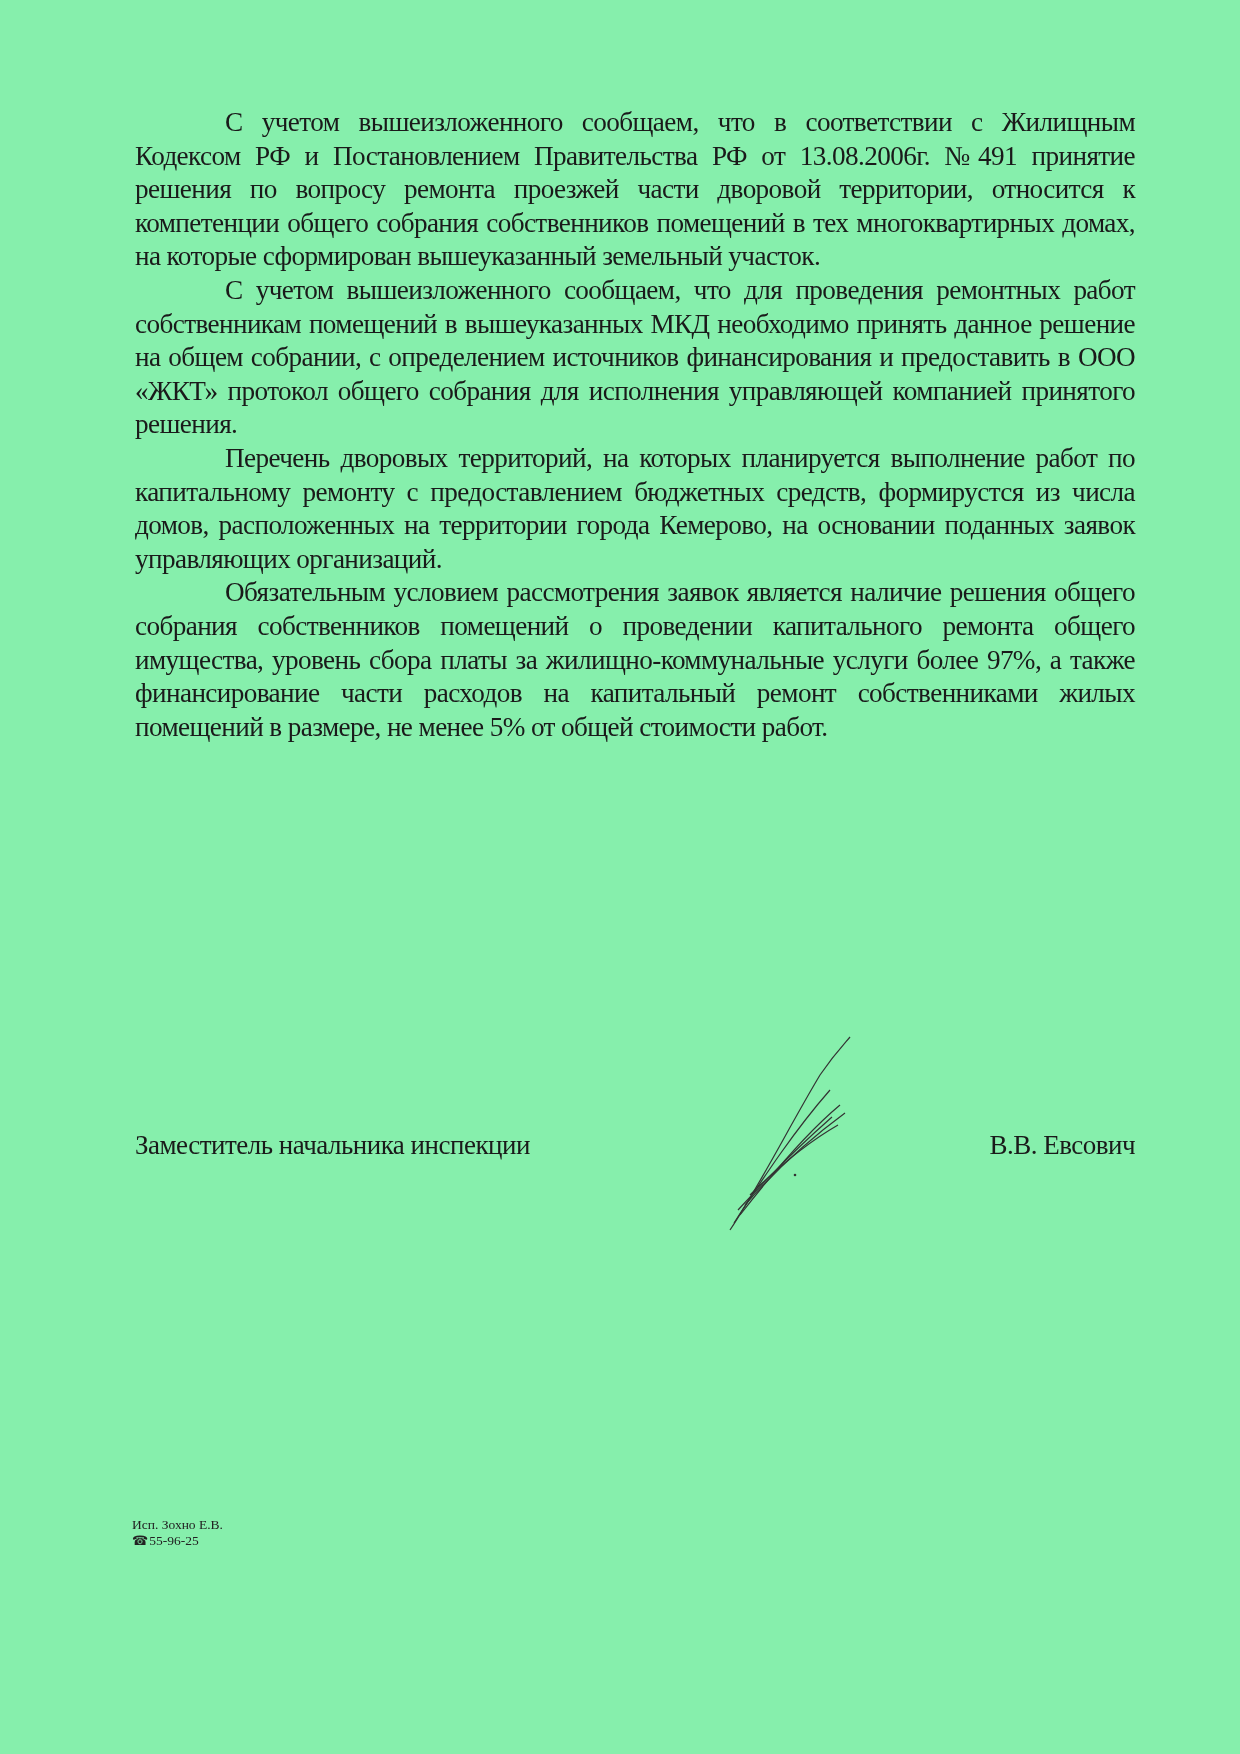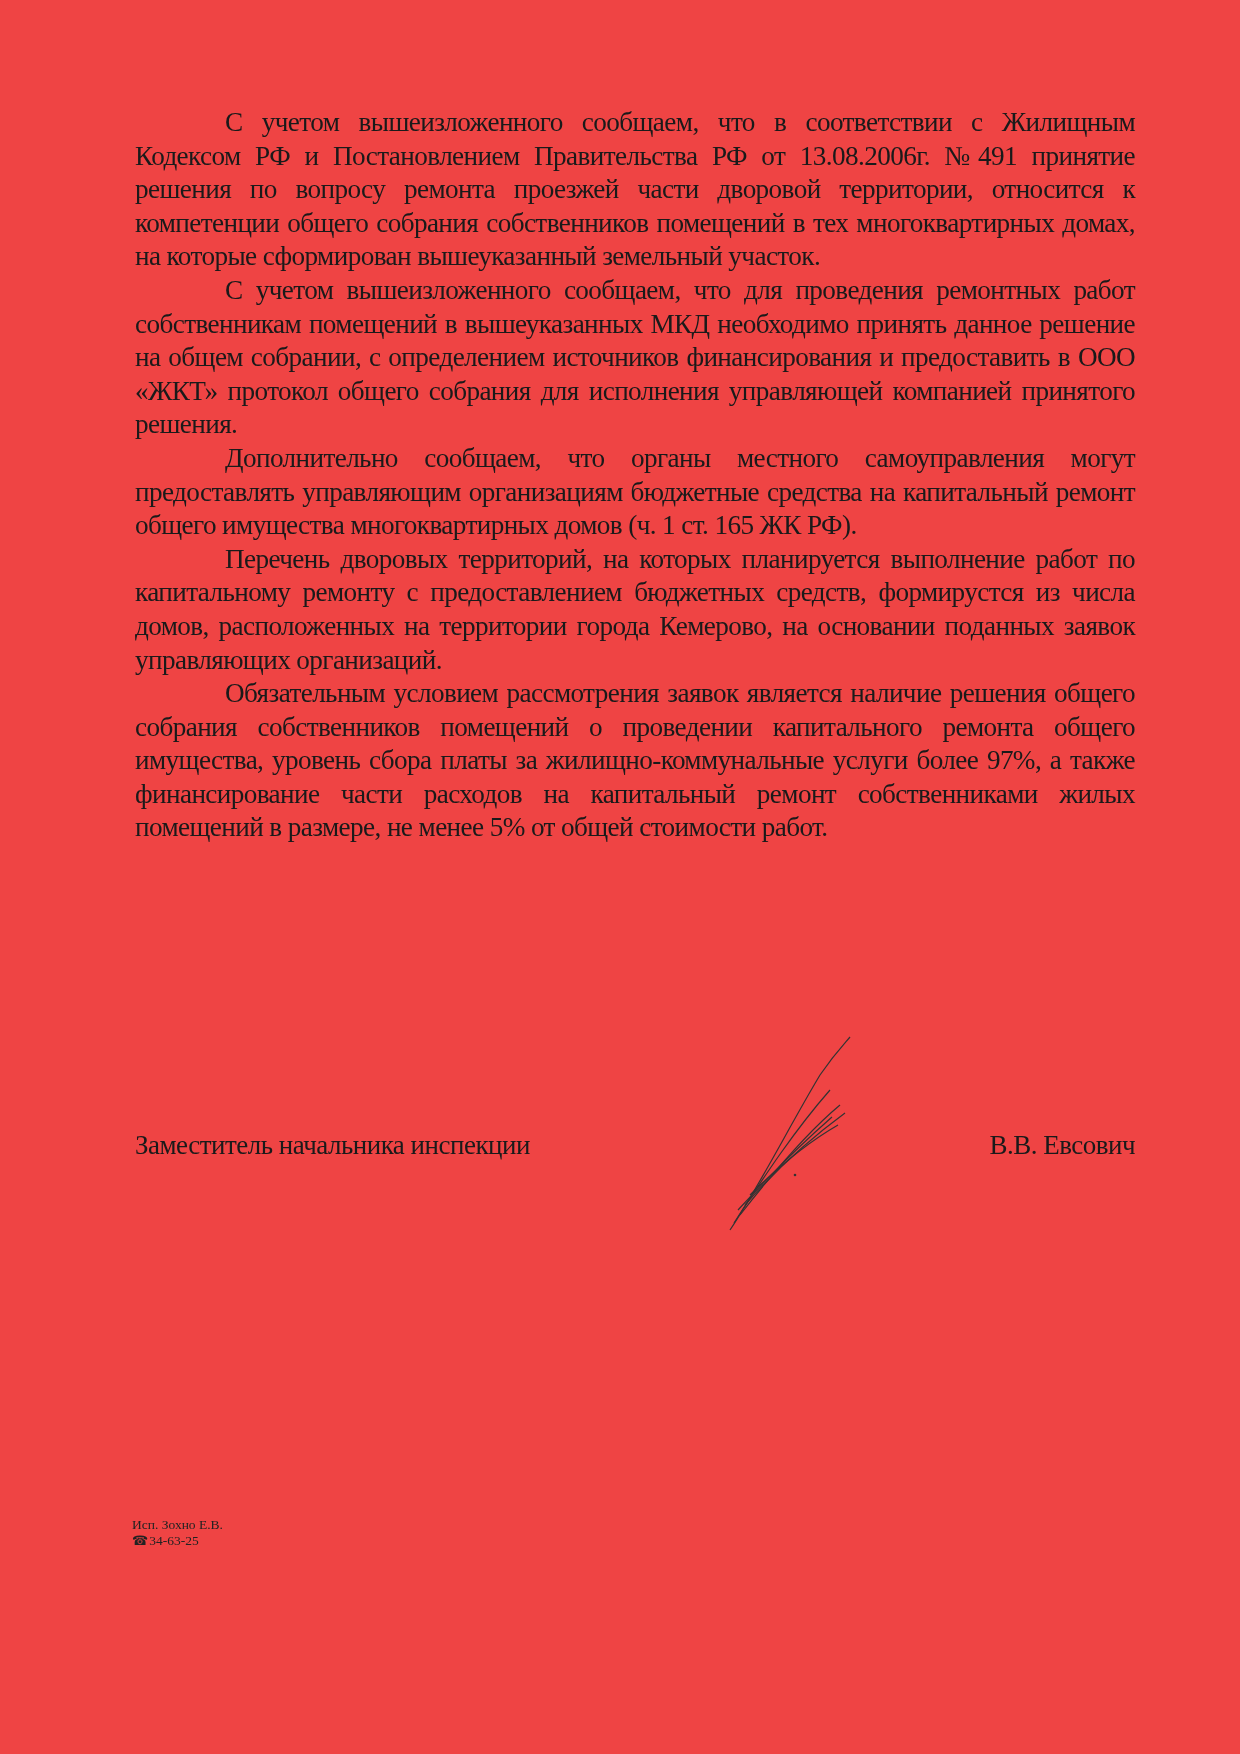--- a/index.html
+++ b/index.html
@@ -1,17 +1,17 @@
 <!DOCTYPE html>
 <html><head>
   <meta charset="utf-8">
   <style>
     html, body { margin: 0; padding: 0; background: #ffffff; }
     body { width: 1240px; height: 1754px; position: relative; overflow: hidden; }
-    .page { position: absolute; left: 0; top: 0; width: 1240px; height: 1754px; background: #ef4444; color: #111; }
+    .page { position: absolute; left: 0; top: 0; width: 1240px; height: 1754px; background: #86efac; color: #111; }
     .body-text {
       position: absolute; left: 135px; top: 106px; width: 1000px;
       font-family: "Liberation Serif", serif; font-size: 27.2px; line-height: 33.6px;
       text-align: justify; letter-spacing: -0.6px; color: #1a1a1a;
     }
     .body-text p { margin: 0; text-indent: 90px; }
     .sig-row { position: absolute; top: 1130px; left: 135px; width: 1000px; height: 40px;
       font-family: "Liberation Serif", serif; font-size: 27px; color: #1a1a1a; letter-spacing: -0.5px; }
     .sig-title { position: absolute; left: 0; top: 0; }
     .sig-name { position: absolute; right: 0; top: 0; }
@@ -20,21 +20,20 @@
       font-family: "Liberation Serif", serif; font-size: 13.5px; line-height: 16px; color: #222; }
     .phone-icon { font-size: 13px; margin-right: 1px; }
   </style>
 </head>
 <body>
 
 <div class="page">
   <div class="body-text">
     <p>С учетом вышеизложенного сообщаем, что в соответствии с Жилищным Кодексом РФ и Постановлением Правительства РФ от 13.08.2006г. №491 принятие решения по вопросу ремонта проезжей части дворовой территории, относится к компетенции общего собрания собственников помещений в тех многоквартирных домах, на которые сформирован вышеуказанный земельный участок.</p>
     <p>С учетом вышеизложенного сообщаем, что для проведения ремонтных работ собственникам помещений в вышеуказанных МКД необходимо принять данное решение на общем собрании, с определением источников финансирования и предоставить в ООО «ЖКТ» протокол общего собрания для исполнения управляющей компанией принятого решения.</p>
-    <p>Дополнительно сообщаем, что органы местного самоуправления могут предоставлять управляющим организациям бюджетные средства на капитальный ремонт общего имущества многоквартирных домов (ч. 1 ст. 165 ЖК РФ).</p>
     <p>Перечень дворовых территорий, на которых планируется выполнение работ по капитальному ремонту с предоставлением бюджетных средств, формирустся из числа домов, расположенных на территории города Кемерово, на основании поданных заявок управляющих организаций.</p>
     <p>Обязательным условием рассмотрения заявок является наличие решения общего собрания собственников помещений о проведении капитального ремонта общего имущества, уровень сбора платы за жилищно-коммунальные услуги более 97%, а также финансирование части расходов на капитальный ремонт собственниками жилых помещений в размере, не менее 5% от общей стоимости работ.</p>
   </div>
 
   <svg class="signature" viewBox="0 0 190 200">
     <g fill="none" stroke="#333" stroke-width="1.2">
       <path d="M10,195 C40,150 70,90 100,40 C115,18 125,8 130,2"></path>
       <path d="M14,188 C45,140 75,95 110,55"></path>
       <path d="M20,180 C55,135 90,95 120,70"></path>
       <path d="M25,170 C60,130 95,100 125,78"></path>
@@ -45,16 +44,16 @@
   </svg>
 
   <div class="sig-row">
     <span class="sig-title">Заместитель начальника инспекции</span>
     <span class="sig-name">В.В. Евсович</span>
   </div>
 
   <div class="footer">
     <div>Исп. Зохно Е.В.</div>
     <div>
-      <span class="phone-icon">☎</span><span>34-63-25</span>
+      <span class="phone-icon">☎</span><span>55-96-25</span>
     </div>
   </div>
 </div>
 
 </body></html>

